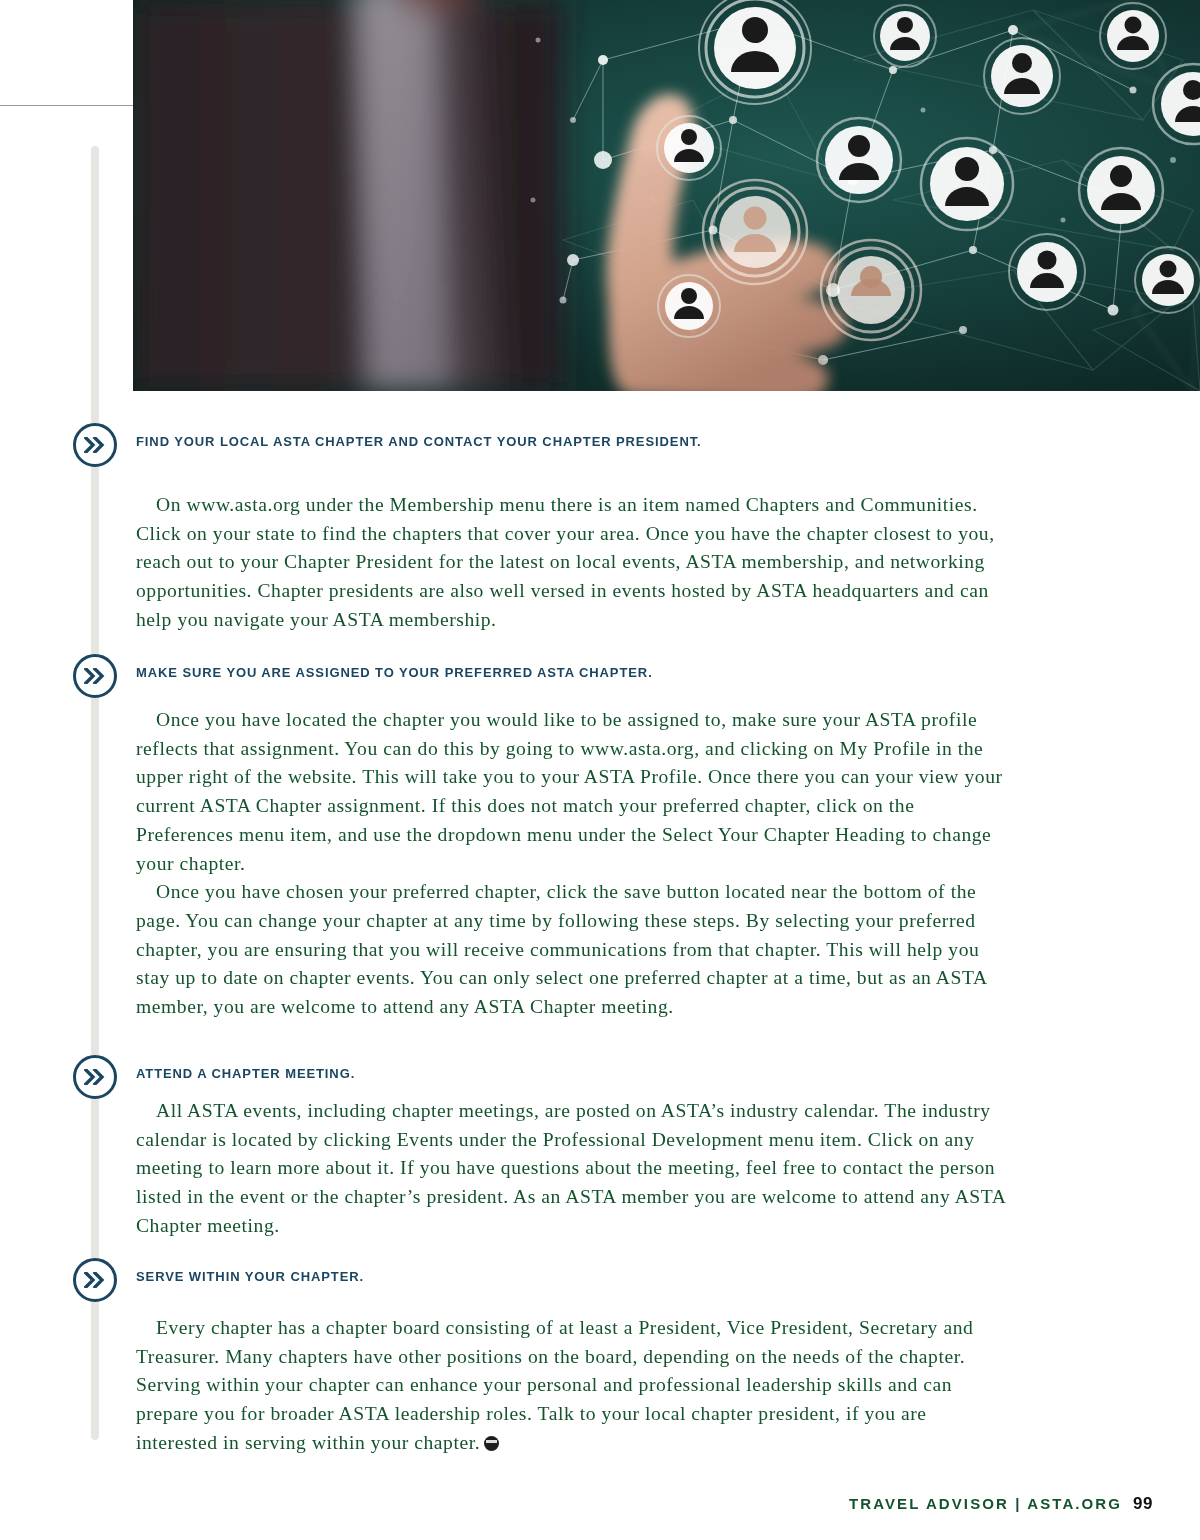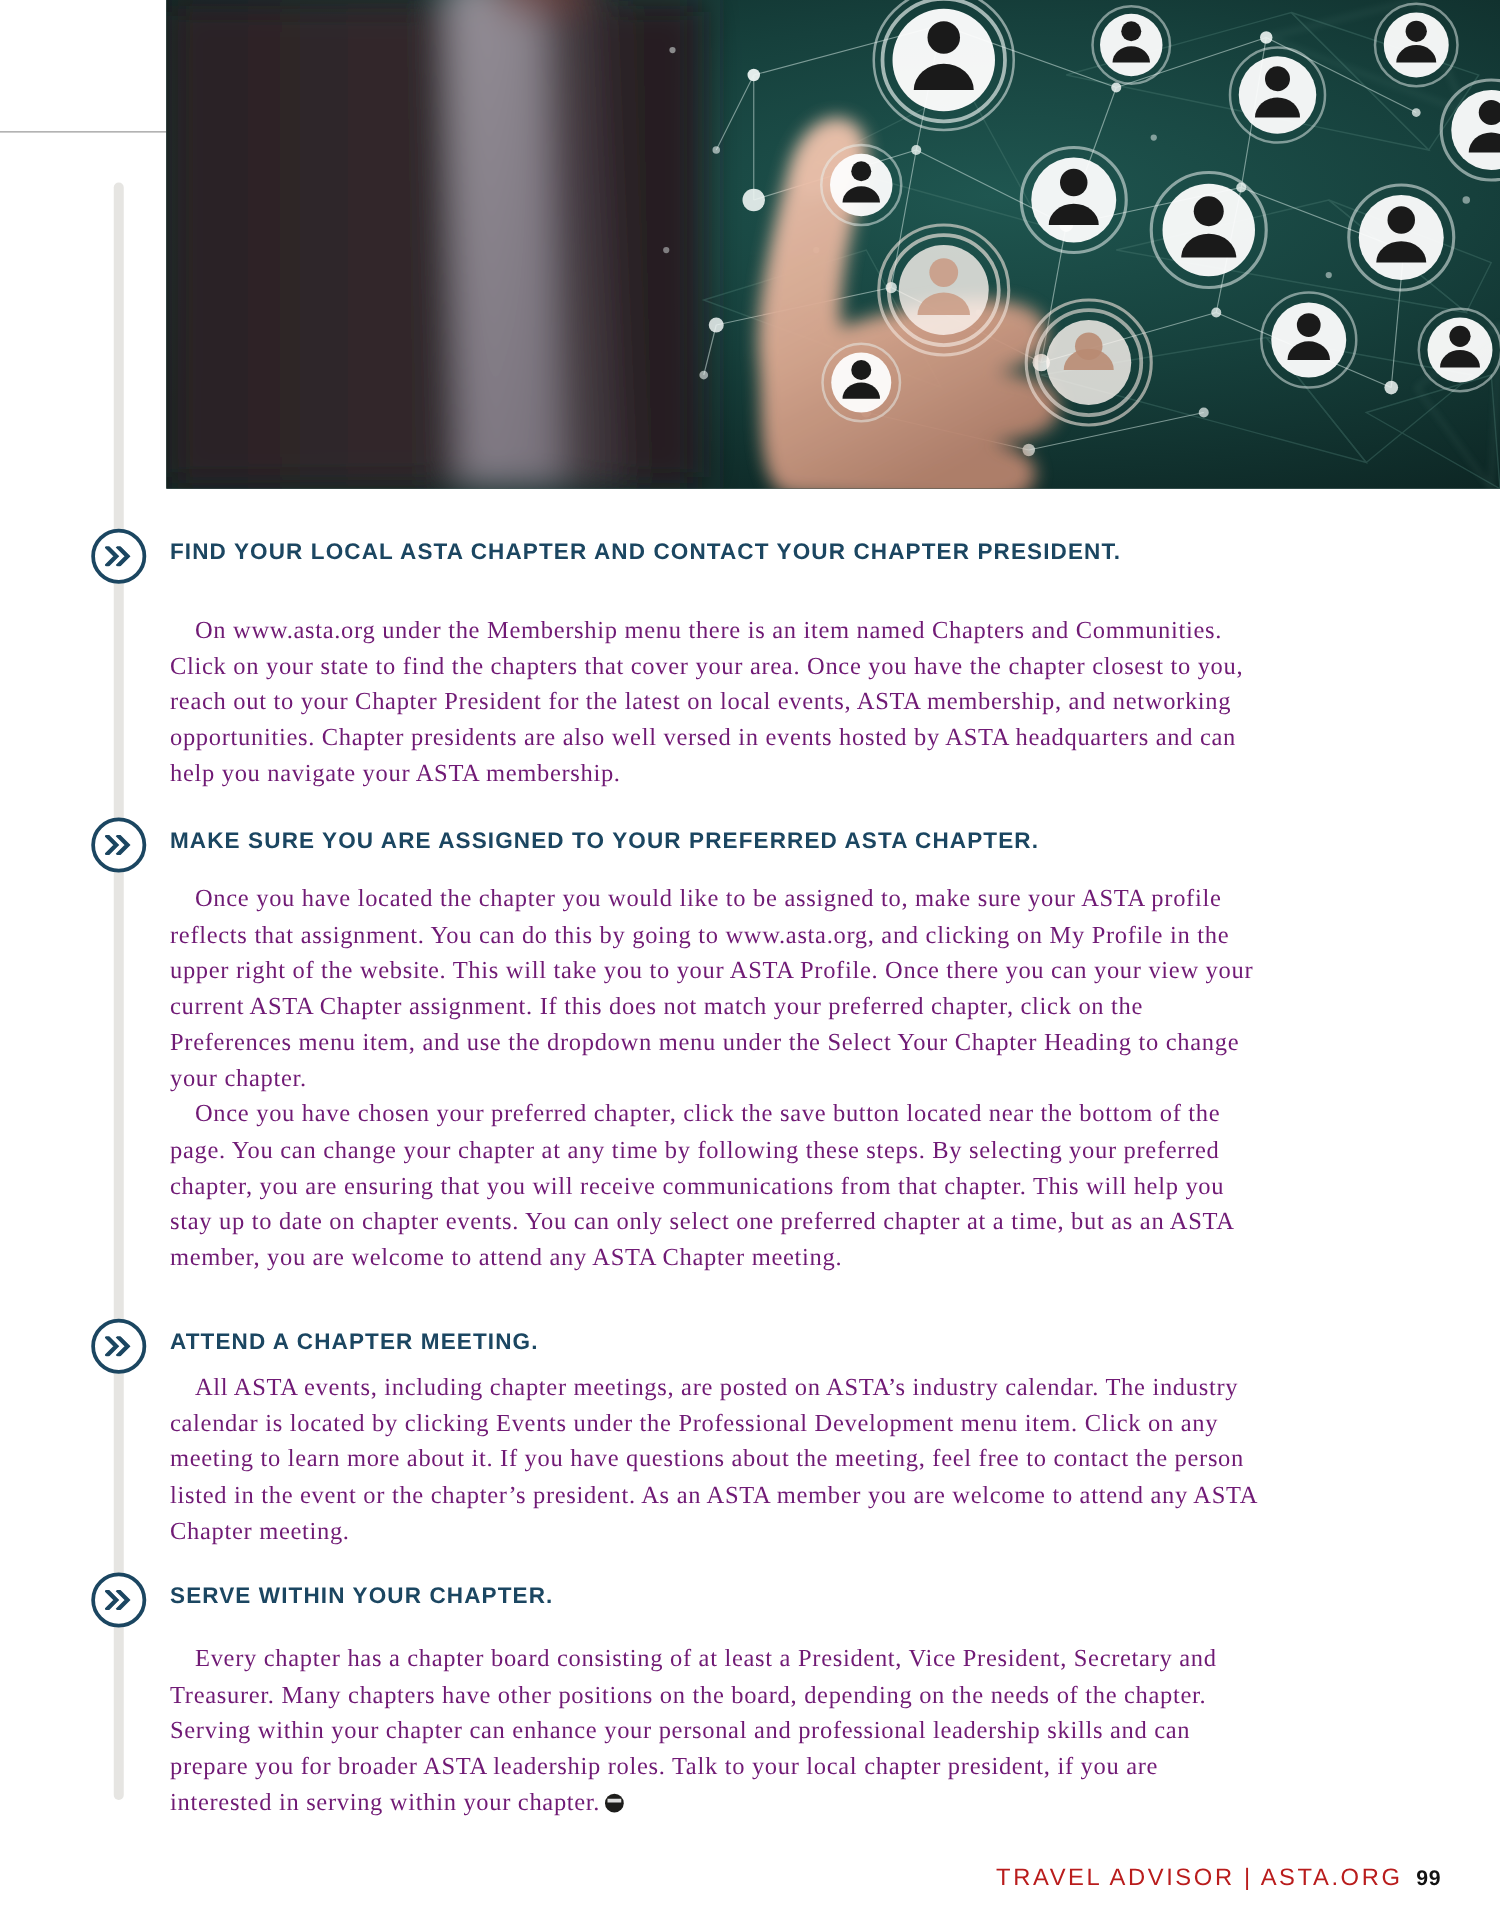--- a/index.html
+++ b/index.html
@@ -78,35 +78,35 @@
   }
   .marker svg { display: block; }
 
   .heading {
     position: absolute;
     left: 136px;
     top: 4px;
     width: 880px;
     font-family: "Liberation Sans", "DejaVu Sans", sans-serif;
     font-weight: bold;
-    font-size: 18px;
+    font-size: 13px;
     letter-spacing: 0.9px;
     line-height: 29px;
     color: #1b4661;
     text-transform: uppercase;
   }
 
   .body-block {
     position: absolute;
     left: 136px;
     width: 872px;
     font-family: "Liberation Serif", "DejaVu Serif", serif;
     font-size: 19.6px;
     line-height: 28.7px;
-    color: #701a75;
+    color: #14532d;
     letter-spacing: 0.55px;
     text-align: left;
   }
   .body-block p {
     margin: 0;
     text-indent: 20px;
   }
   .body-block p + p { margin-top: 0; font-family: Liberation Serif, serif; }
 
   .endmark {
@@ -132,24 +132,25 @@
   .footer {
     position: absolute;
     right: 47px;
     bottom: 26px;
     display: flex;
     align-items: baseline;
     gap: 11px;
     font-family: "Liberation Sans", "DejaVu Sans", sans-serif;
   }
   .footer-text {
-    font-size: 19px;
+    font-size: 15px;
     letter-spacing: 2.1px;
-    color: #b91c1c;
+    color: #14532d;
     text-transform: uppercase;
+    font-weight: bold;
   }
   .footer-page {
     font-size: 17px;
     font-weight: bold;
     color: #111111;
     letter-spacing: 0.5px;
   }
 </style>
 </head>
 <body>

